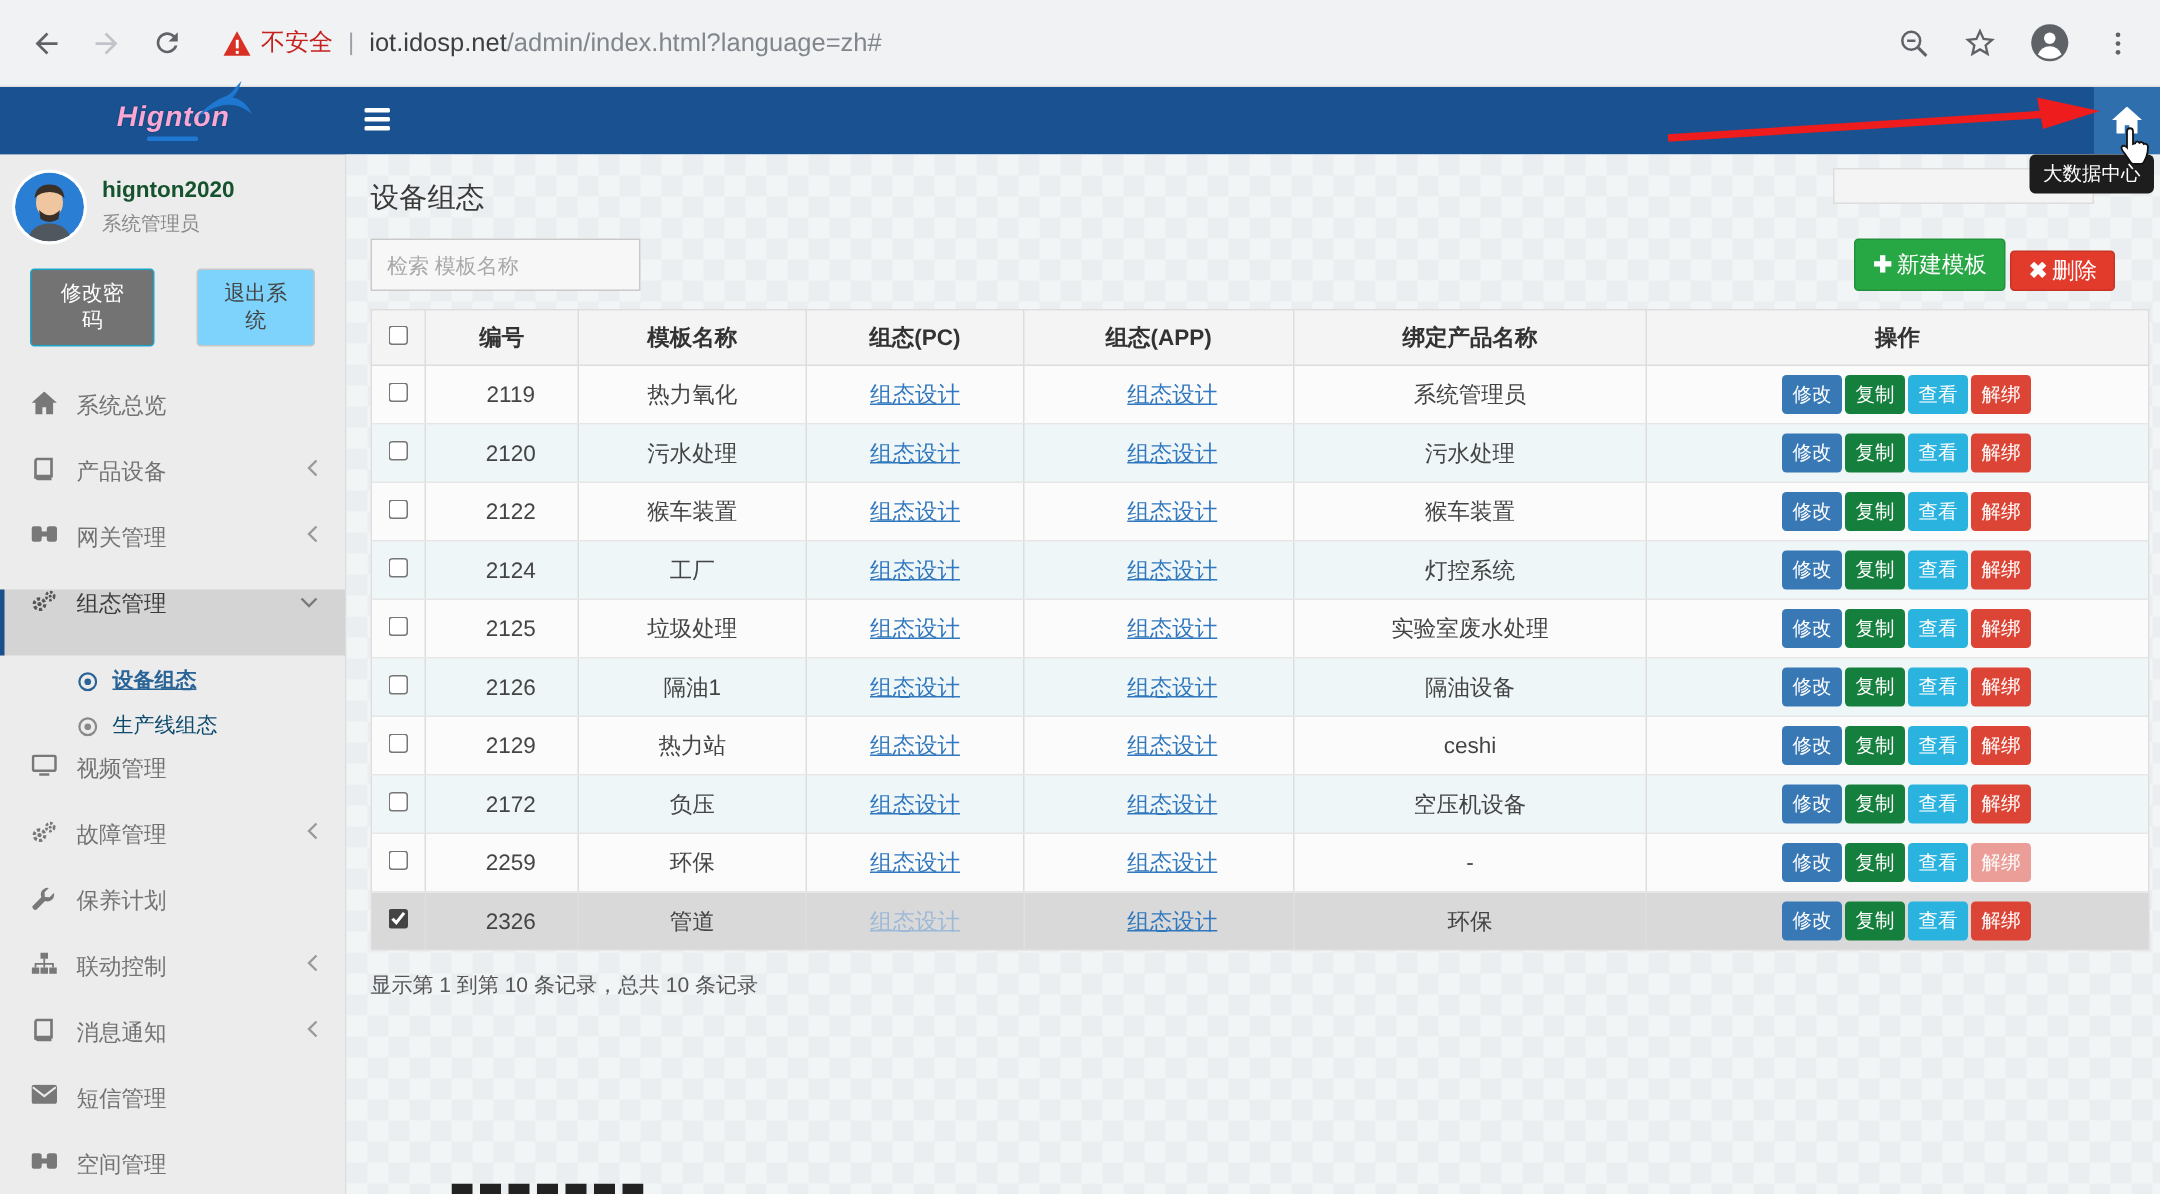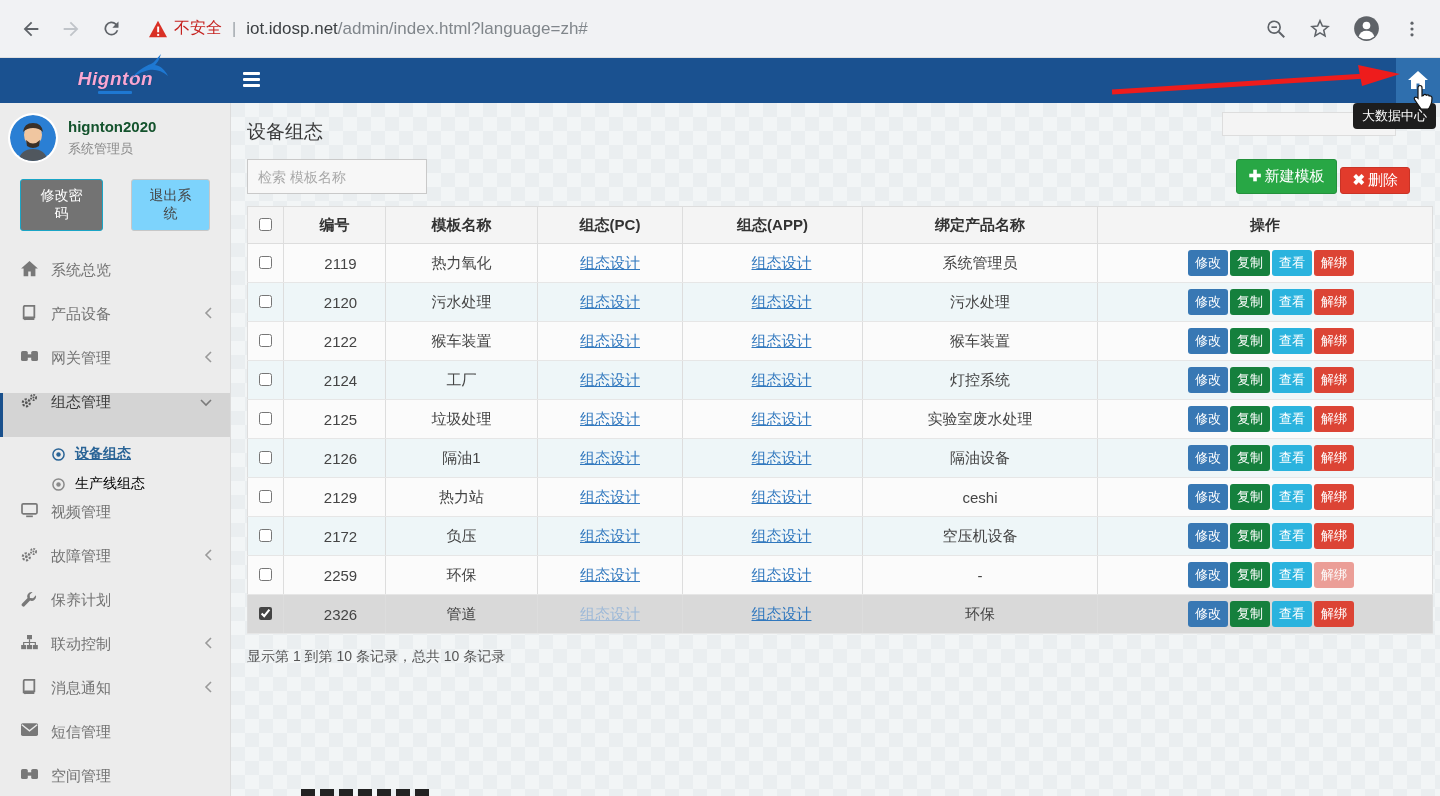--- a/index.html
+++ b/index.html
@@ -39,21 +39,21 @@
   .profile-role { font-size:13px; color:#8a8a8a; margin-top:5px; }
   .profile-btns { display:flex; padding:14px 20px 0 20px; gap:28px; }
   .btn-teal { background:#737373; color:#fff; border:1px solid #1aa5c6; font-size:14px; padding:7px 16px; border-radius:3px; cursor:pointer; }
   .btn-plain { background:#7dd3fc; color:#444; border:1px solid #c7c7c7; font-size:14px; padding:7px 14px; border-radius:3px; cursor:pointer; }
   .nav { margin-top:30px; }
   .nav-item { display:flex; align-items:flex-start; height:44px; padding:0 18px 0 20px; color:#737373; font-size:15px; cursor:pointer; position:relative; }
   .nav-item .ico { width:18px; margin-right:13px; display:flex; justify-content:center; }
   .nav-item .chev { margin-left:auto; color:#9a9a9a; }
   .nav-item.active { background:#d4d4d4; color:#3c3c3c; border-left:3px solid #19508c; padding-left:17px; }
   .subnav { padding:2px 0 4px 0; }
-  .sub-item { display:flex; align-items:center; height:30px; padding-left:52px; font-size:14px; color:#000000; cursor:pointer; }
+  .sub-item { display:flex; align-items:center; height:30px; padding-left:52px; font-size:14px; color:#0c4a6e; cursor:pointer; }
   .sub-item .dot { margin-right:10px; display:flex; }
   .sub-item.active { color:#2a6496; }
   .sub-item.active .lbl { text-decoration:underline; font-weight:bold; }
 
   
   .main { position:absolute; left:231px; top:103px; width:1209px; height:693px;
     background-color:#eaeef0;
     background-image:linear-gradient(45deg,#f2f5f6 25%,transparent 25%,transparent 75%,#f2f5f6 75%),
                      linear-gradient(45deg,#f2f5f6 25%,transparent 25%,transparent 75%,#f2f5f6 75%);
     background-size:28px 28px; background-position:0 0,14px 14px; }

